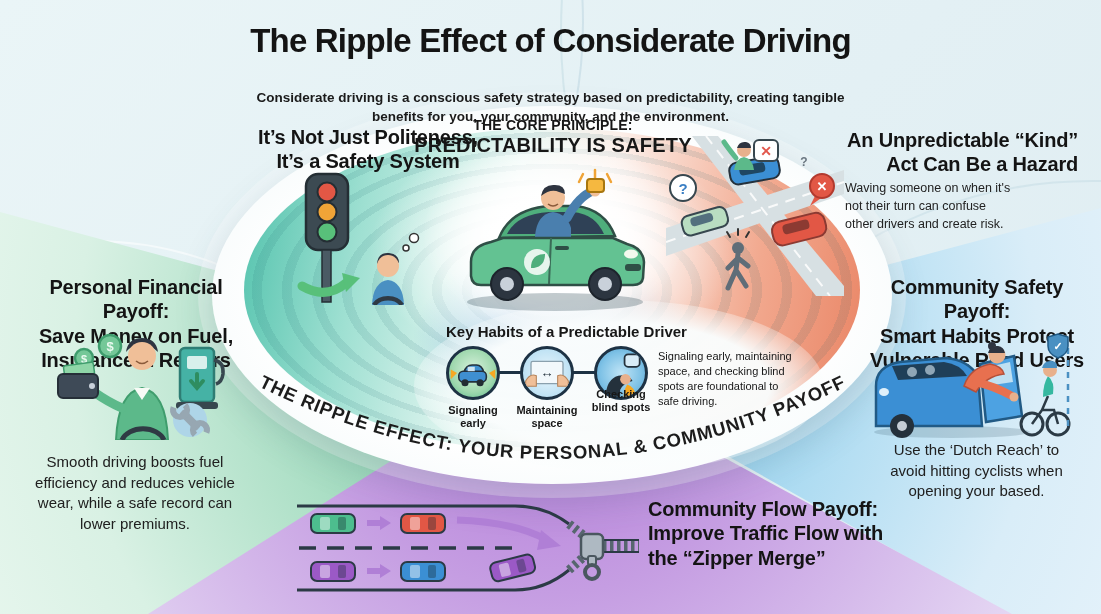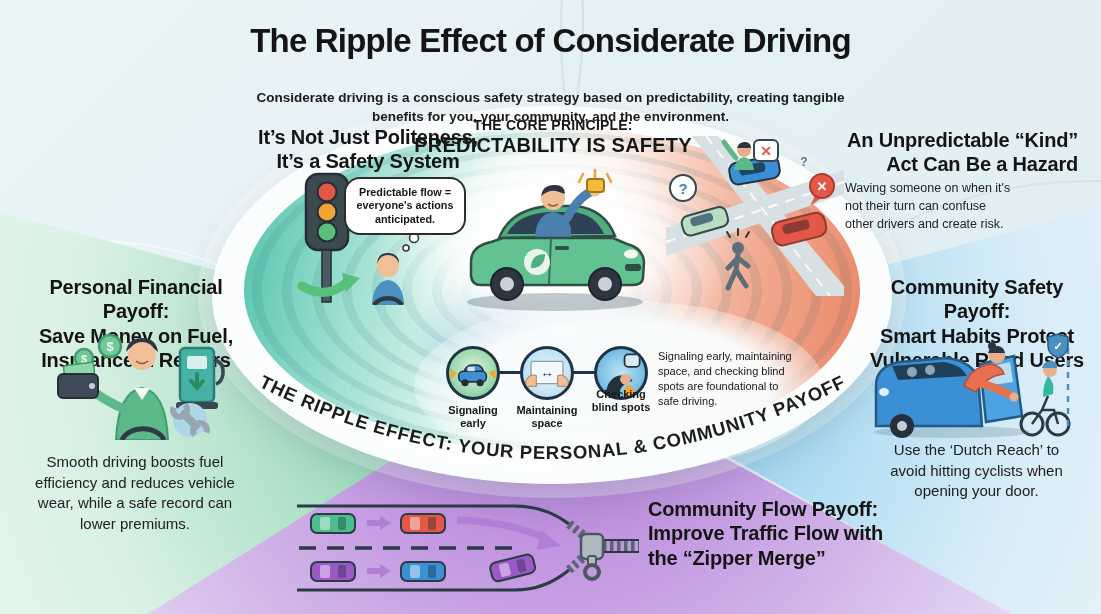--- a/index.html
+++ b/index.html
@@ -85,21 +85,20 @@
     <rect x="46" y="80" width="9" height="52" fill="#4a5a64" stroke="#242e34" stroke-width="1.5"></rect>
     <path d="M 26 116 Q 50 130 70 113" stroke="#58c07a" stroke-width="9" fill="none" stroke-linecap="round"></path>
     <polygon points="66,103 84,108 70,122" fill="#58c07a"></polygon>
     <path d="M 101 94 Q 102 82 113 83 Q 123 84 123 93 L 117 90 Q 109 86 101 94 Z" fill="#2e3440"></path>
     <circle cx="112" cy="96" r="11" fill="#f0bf98"></circle>
     <path d="M 96 135 Q 97 112 112 110 Q 127 112 128 135 Z" fill="#4a90c2"></path>
     <path d="M 98 135 A 16 13 0 0 1 126 135" stroke="#2f3a44" stroke-width="4.5" fill="none"></path>
     <circle cx="130" cy="78" r="3" fill="#fff" stroke="#333" stroke-width="1.5"></circle>
     <circle cx="138" cy="68" r="4.5" fill="#fff" stroke="#333" stroke-width="1.5"></circle>
   </svg>
-  <div class="abs bubble">Predictable flow = everyone's actions anticipated.</div>
 
   <svg class="abs" style="left:455px;top:166px;" width="200" height="150" viewBox="0 0 200 150">
     <ellipse cx="100" cy="136" rx="88" ry="9" fill="rgba(40,70,80,.28)"></ellipse>
     <path d="M 44 72 Q 56 42 96 40 L 122 40 Q 150 44 160 70 Z" fill="#4fae7c" stroke="#2f4f46" stroke-width="2.5"></path>
     <path d="M 52 68 Q 62 48 94 46 L 118 46 Q 140 48 149 68 Z" fill="#2f4156"></path>
     <path d="M 80 70 Q 82 48 98 46 Q 112 48 116 62 L 116 72 L 80 72 Z" fill="#4a7fae"></path>
     <path d="M 112 52 Q 124 30 138 25" stroke="#4a7fae" stroke-width="9" fill="none" stroke-linecap="round"></path>
     <circle cx="140" cy="25" r="5.5" fill="#f0bf98"></circle>
     <g stroke="#f0a437" stroke-width="2.5" stroke-linecap="round">
       <line x1="128" y1="8" x2="124" y2="16"></line>
@@ -193,20 +192,21 @@
       <circle cx="160" cy="90" r="17" fill="#aed5e8"></circle>
       <g transform="rotate(-45 160 90)">
         <rect x="156" y="78" width="8" height="24" rx="2" fill="#97a7b2"></rect>
         <circle cx="160" cy="76" r="7" fill="none" stroke="#97a7b2" stroke-width="6" stroke-dasharray="30 14"></circle>
         <circle cx="160" cy="104" r="7" fill="none" stroke="#97a7b2" stroke-width="6" stroke-dasharray="30 14" transform="rotate(180 160 104)"></circle>
       </g>
     </g>
   </svg>
   <div class="abs sec-b" style="left:21px;top:452px;width:228px;">Smooth driving boosts fuel efficiency and reduces vehicle wear, while a safe record can lower premiums.</div>
 
+  <div class="abs" style="left:446px;top:323px;width:280px;font-size:15px;font-weight:700;text-align:left;">Key Habits of a Predictable Driver</div>
   <div class="hab-line"></div>
   <div class="hab-circle hab-a" style="left:446px;top:346px;">
     <svg width="48" height="48" viewBox="0 0 54 54">
       <polygon points="9,27 2,23 2,34" fill="#f6a823"></polygon>
         <polygon points="45,27 52,23 52,34" fill="#f6a823"></polygon>
       <path d="M 17 26 Q 19 18 26 18 L 31 18 Q 37 18 39 26 Z" fill="#3f8fd0" stroke="#24313c" stroke-width="1.8"></path>
       <rect x="11" y="25" width="31" height="12" rx="5" fill="#3f8fd0" stroke="#24313c" stroke-width="1.8"></rect>
       <rect x="21" y="20" width="8" height="5" fill="#cfe4f2"></rect>
       <circle cx="18" cy="38" r="4" fill="#222c33"></circle>
         <circle cx="35" cy="38" r="4" fill="#222c33"></circle>
@@ -264,21 +264,21 @@
       <path d="M 176 46 Q 183 52 181 64 L 171 67 Q 171 54 176 46 Z" fill="#35b8a0"></path>
       <circle cx="178" cy="40" r="7" fill="#e8b08c"></circle>
       <path d="M 170 38 Q 172 30 180 31 Q 186 32 185 38 Z" fill="#4a90c2"></path>
     </g>
     <line x1="196" y1="18" x2="196" y2="102" stroke="#4a90c2" stroke-width="2.5" stroke-dasharray="6 6"></line>
     <g>
       <path d="M 186 4 L 196 7 L 196 16 Q 196 24 186 28 Q 176 24 176 16 L 176 7 Z" fill="#4a90c2" stroke="#215a85" stroke-width="1.5"></path>
       <text x="186" y="20" text-anchor="middle" font-size="11" font-weight="bold" fill="#fff">✓</text>
     </g>
   </svg>
-  <div class="abs sec-b" style="left:884px;top:440px;width:185px;">Use the ‘Dutch Reach’ to avoid hitting cyclists when opening your door.</div>
+  <div class="abs sec-b" style="left:884px;top:440px;width:185px;">Use the ‘Dutch Reach’ to avoid hitting cyclists when opening your based.</div>
 
   <svg class="abs" style="left:283px;top:490px;" width="358" height="120" viewBox="0 0 358 120">
     <defs>
       <g id="zcar">
         <rect x="0" y="0" width="44" height="19" rx="6" stroke="#2b3a45" stroke-width="2"></rect>
         <rect x="9" y="3" width="10" height="13" rx="2" fill="rgba(255,255,255,.45)"></rect>
         <rect x="27" y="3" width="8" height="13" rx="2" fill="rgba(20,40,50,.35)"></rect>
       </g>
     </defs>
     <path d="M 14 16 L 232 16 Q 262 16 286 34" stroke="#2b3a45" stroke-width="3" fill="none"></path>

